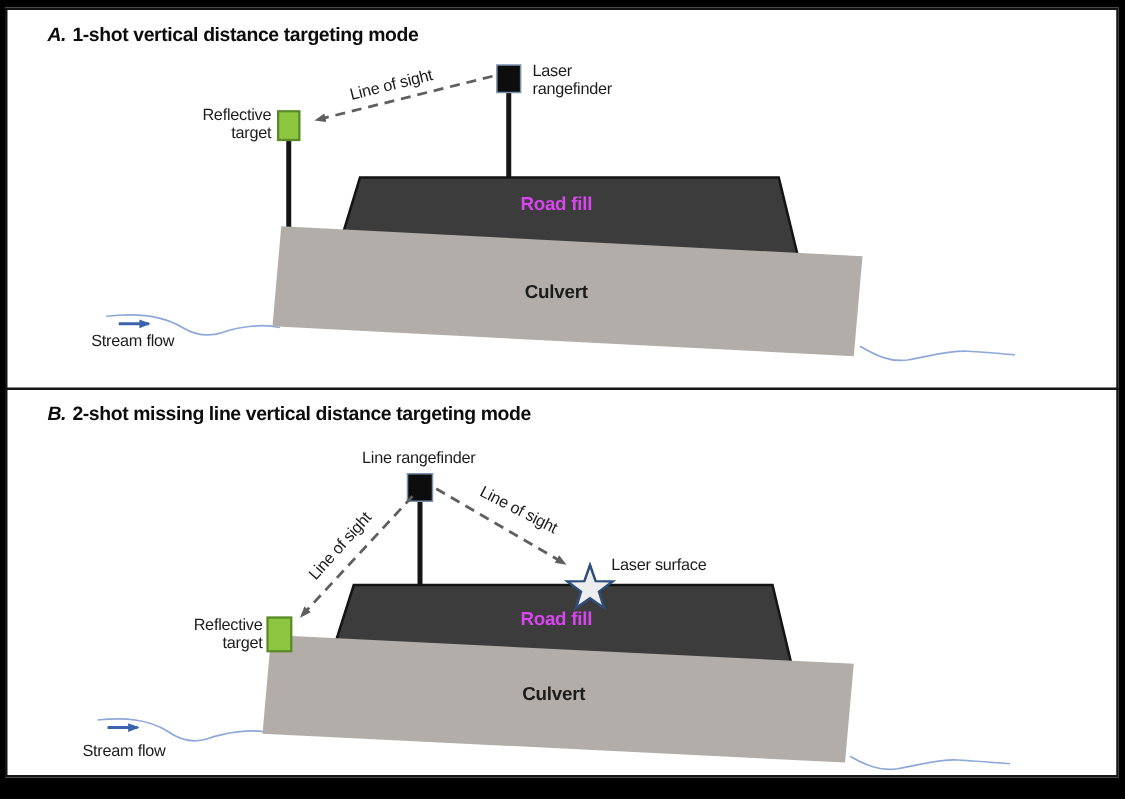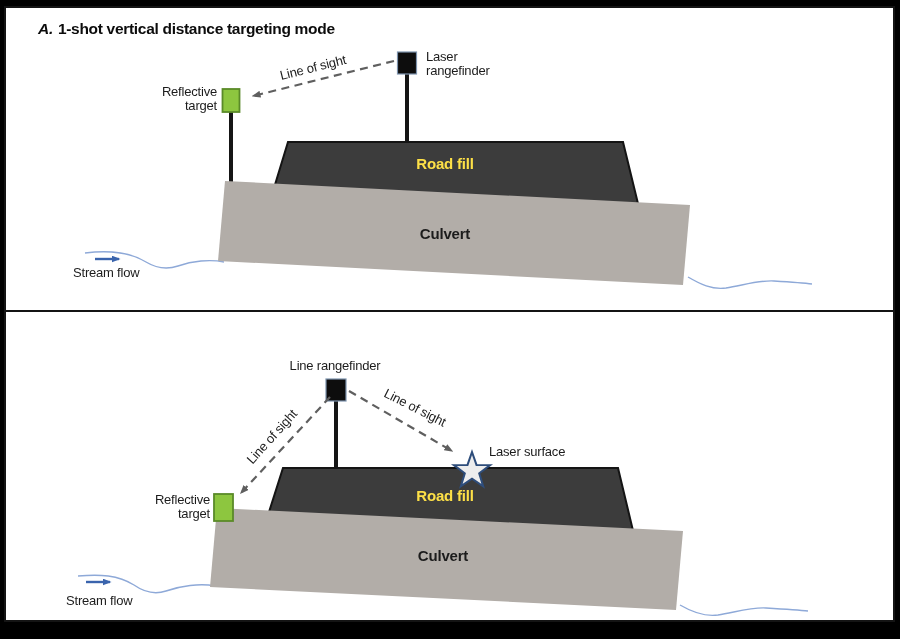--- a/index.html
+++ b/index.html
@@ -6,21 +6,21 @@
   .stage{position:relative;width:900px;height:639px;background:var(--frame-black,#000);overflow:hidden;
          font-family:"Liberation Sans", sans-serif;}
   .paper{position:absolute;left:4px;top:6px;width:891px;height:616px;background:#fff;
          border:2px solid var(--outline-black,#141414);box-sizing:border-box;}
   .divider{position:absolute;left:4px;top:310px;width:891px;height:2px;background:var(--outline-black,#141414);}
   svg.draw{position:absolute;left:0;top:0;}
   .lbl{position:absolute;font-size:13px;color:#1c1c1c;line-height:13.5px;letter-spacing:-0.2px;white-space:nowrap;}
   .title{position:absolute;font-size:15.5px;font-weight:bold;color:#0c0c0c;letter-spacing:-0.3px;white-space:nowrap;margin-left:20px;}
   .title .tl{font-style:italic;margin-right:5px;}
   .big{font-size:15px;font-weight:bold;letter-spacing:-0.2px;}
-  .white{color:#fde047;}
+  .white{color:#d946ef;}
   .ralign{text-align:right;}
   .calign{text-align:center;}
   .rot{transform-origin:50% 50%;}
   
   .roadfill{fill:var(--road-fill-gray,#3c3c3c);stroke:var(--outline-black,#141414);stroke-width:2;}
   .culvert{fill:var(--culvert-gray,#b2ada8);}
   .pole{stroke:#151515;stroke-width:4;}
   .laser{fill:var(--laser-black,#0d0d0d);stroke:var(--laser-border,#7d93ad);stroke-width:1.2;}
   .target{fill:var(--reflective-target-green,#8dc63f);stroke:var(--target-border-green,#5a8a28);stroke-width:1.8;}
   .dash{stroke:var(--dashed-gray,#5f5f5f);stroke-width:2.2;stroke-dasharray:8 5.5;fill:none;}
@@ -92,20 +92,23 @@
     <div>Laser</div>
     <div>rangefinder</div>
   </div>
 
   <div class="lbl big white calign" style="left:395px;top:157px;width:100px;">Road fill</div>
 
   <div class="lbl big calign" style="left:395px;top:227px;width:100px;">Culvert</div>
 
   <div class="lbl" style="left:73px;top:266px;">Stream flow</div>
 
+  <div class="title" style="left:18px;top:323px;">
+    <span class="tl">B.</span><span>2-shot missing line vertical distance targeting mode</span>
+  </div>
 
   <div class="lbl calign" style="left:275px;top:359px;width:120px;">Line rangefinder</div>
 
   <div class="lbl calign rot" style="left:227px;top:430px;width:90px;transform:rotate(-48deg);">Line of sight</div>
 
   <div class="lbl calign rot" style="left:370px;top:401px;width:90px;transform:rotate(27deg);">Line of sight</div>
 
   <div class="lbl" style="left:489px;top:445px;">Laser surface</div>
 
   <div class="lbl ralign" style="left:110px;top:493px;width:100px;">

